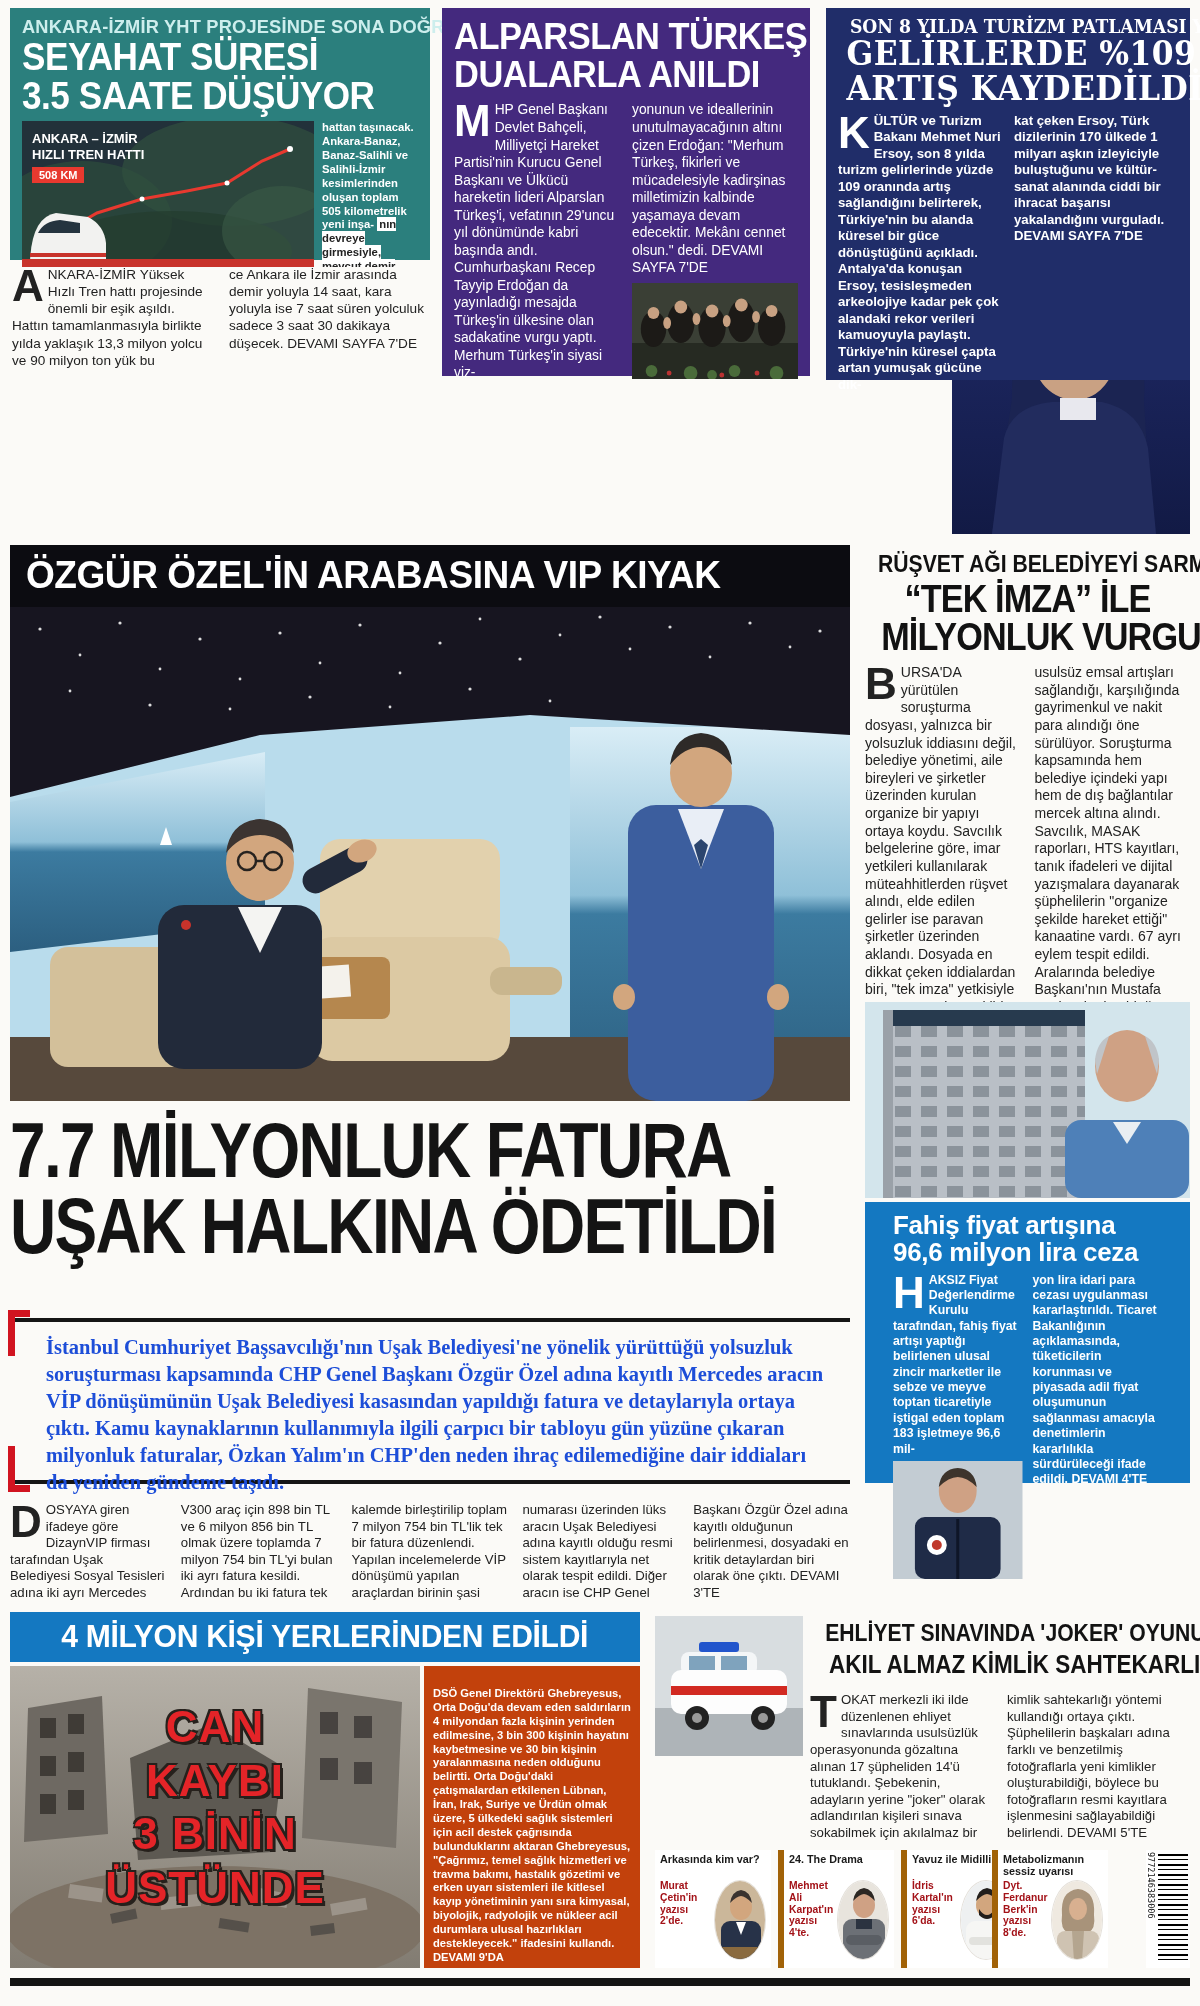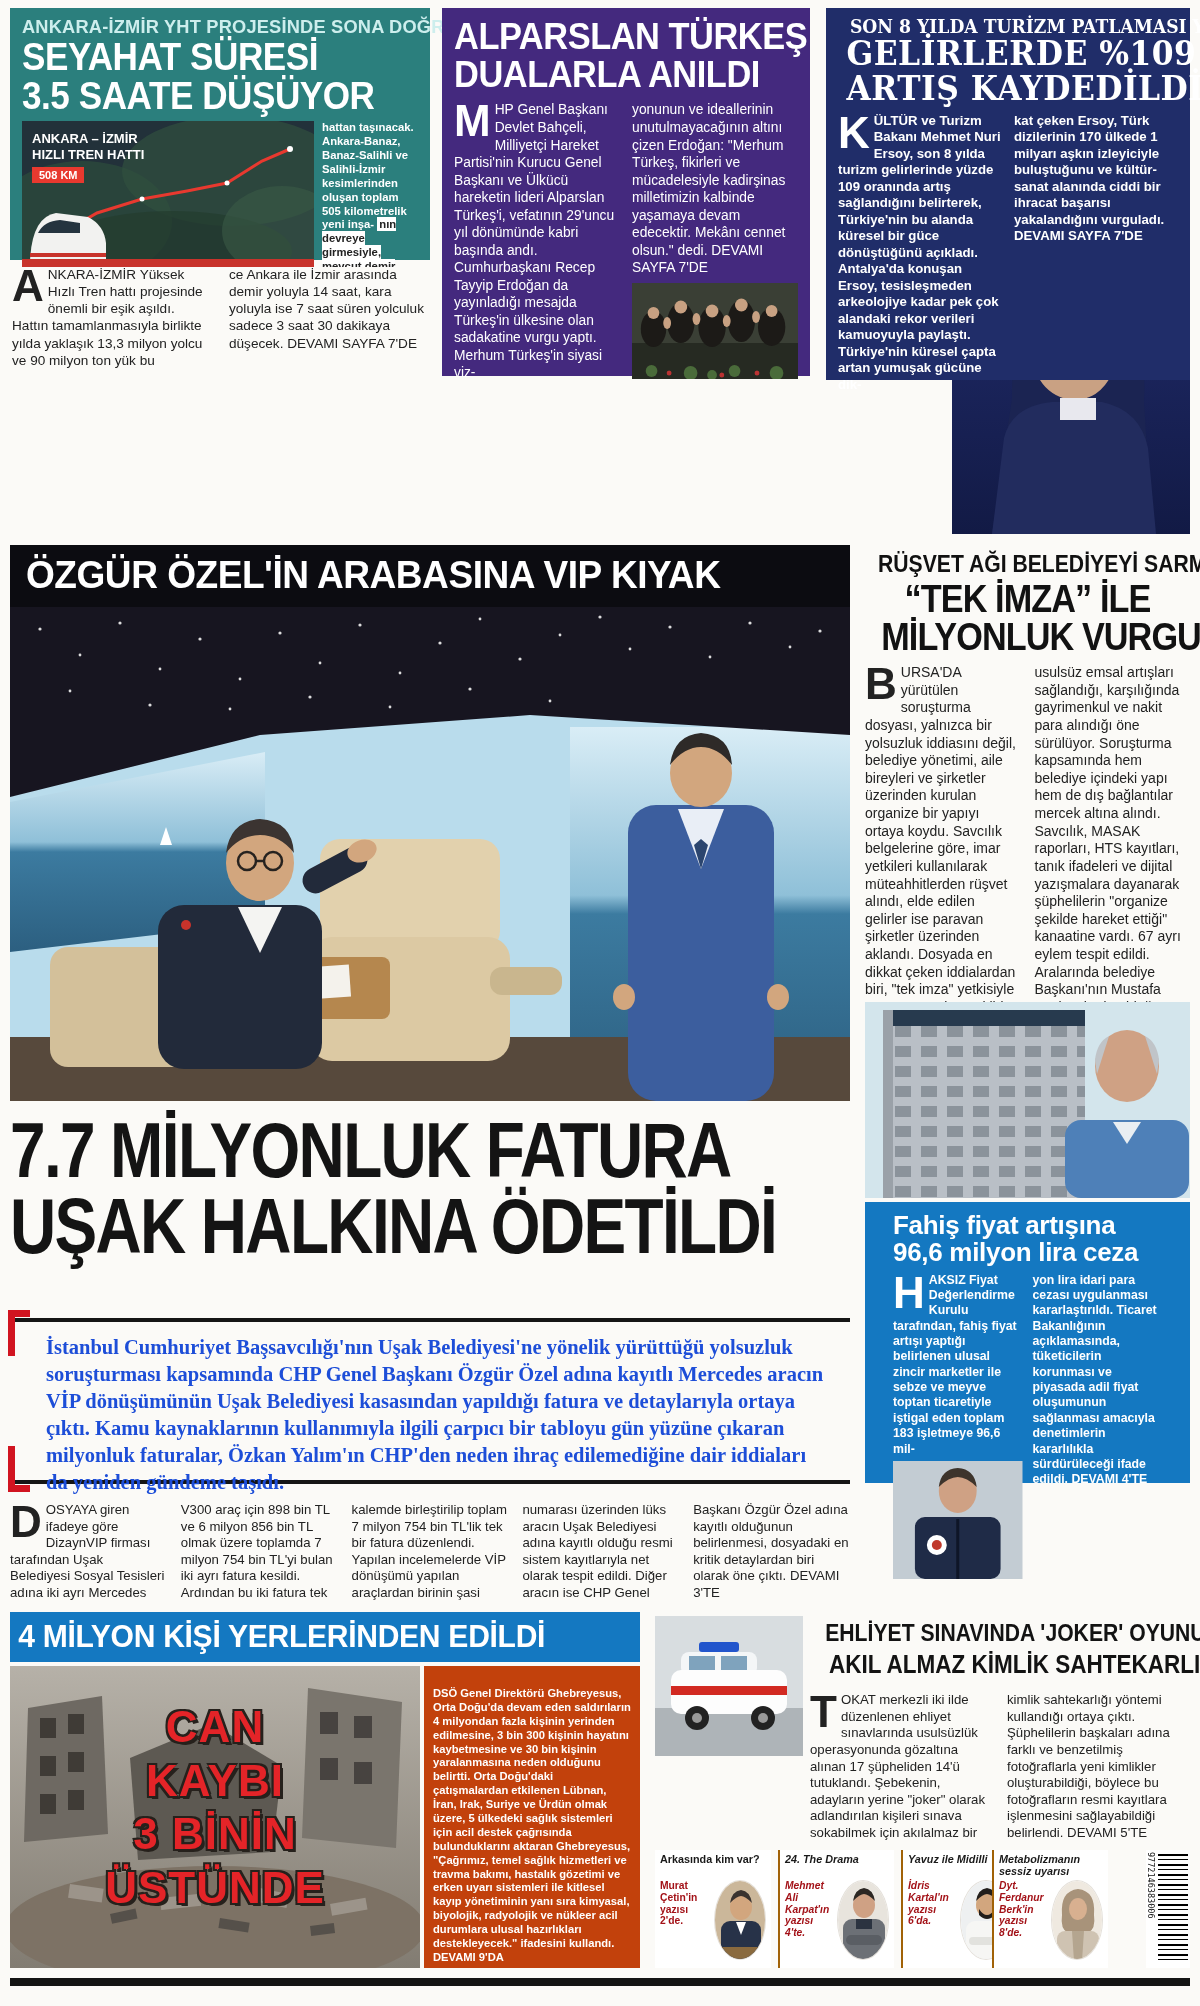--- a/index.html
+++ b/index.html
@@ -68,37 +68,37 @@
   #invoice-box { left:10px; top:1318px; width:840px; height:166px; border-top:4px solid #151515; border-bottom:4px solid #151515; }
   #invoice-box .txt { font-family:"Liberation Serif", serif; font-weight:bold; font-size:20.5px; line-height:1.32; color:#1d4ed8; padding:12px 18px 0 36px; }
   .brk { position:absolute; width:22px; height:46px; border-left:7px solid #d11420; }
   .brk.t { left:-2px; top:-12px; border-top:7px solid #d11420; }
   .brk.b { left:-2px; bottom:-12px; border-bottom:7px solid #d11420; }
 
   #invoice-body { left:10px; top:1502px; width:840px; height:100px; }
   .cols5 { column-count:5; column-gap:14px; font-size:13.2px; line-height:1.25; color:#222; }
 
   
-  #disp-banner { left:10px; top:1612px; width:630px; height:50px; background:#1478c1; color:#fff; font-weight:900; font-size:31px; text-align:left; line-height:50px; letter-spacing:-.3px; }
+  #disp-banner { left:10px; top:1612px; width:630px; height:50px; background:#1478c1; color:#fff; font-weight:900; font-size:31px; text-align:center; line-height:50px; letter-spacing:-.3px; }
   #disp-banner .in { transform:scaleX(.97); transform-origin:center; display:inline-block; white-space:nowrap; }
   #rubble { left:10px; top:1666px; width:410px; height:302px; }
   #rubble-text { left:40px; top:1700px; width:350px; text-align:center; font-weight:900; font-size:44px; line-height:1.22; color:#e42428;
       text-shadow:-2px -2px 0 #26211c, 2px -2px 0 #26211c, -2px 2px 0 #26211c, 3px 3px 0 #26211c; letter-spacing:1px; }
   #disp-panel { left:424px; top:1666px; width:216px; height:302px; background:#c2410c; padding:21px 9px; overflow:hidden; }
   #disp-panel .t { color:#fff; font-weight:bold; font-size:11.2px; line-height:1.24; }
 
   
   #car-photo { left:655px; top:1616px; width:148px; height:140px; }
   #lic-kicker { left:810px; top:1620px; width:380px; text-align:center; font-weight:900; font-size:23px; color:#131313; white-space:nowrap; transform:scaleX(.92); transform-origin:center; }
   #lic-h { left:810px; top:1650px; width:380px; text-align:center; font-weight:900; font-size:25px; color:#131313; white-space:nowrap; transform:scaleX(.9); transform-origin:center; }
   #lic-body { left:810px; top:1692px; width:380px; height:150px; }
   .colslic { column-count:2; column-gap:14px; font-size:13.2px; line-height:1.26; color:#222; }
 
   .colbox { top:1850px; width:116px; height:118px; background:#fff; padding:4px 5px; }
-  .colbox + .colbox { border-left:2px solid #a16207;font-style:italic; }
+  .colbox + .colbox { border-left:6px solid #a16207; }
   .colbox .t { font-size:10.8px; font-weight:bold; color:#1a1a1a; line-height:1.1; min-height:24px; }
   .colbox .row { display:flex; gap:3px; margin-top:2px; }
   .colbox .by { flex:1; color:#a31218; font-size:10.3px; font-weight:bold; line-height:1.15; }
   .colbox .ava { width:52px; height:80px; border-radius:50%; overflow:hidden; flex:none; border:1px solid #e4e0da; }
 
   #barcode { left:1146px; top:1850px; width:44px; height:118px; background:#fff; display:flex; }
   #barcode .num { writing-mode:vertical-rl; font-size:8.5px; font-family:"DejaVu Sans Mono", monospace; color:#111; padding:2px 0; }
   #barcode .bars { flex:1; margin:4px 2px; background:repeating-linear-gradient(180deg,#000 0 2px,#fff 2px 5px,#000 5px 6px,#fff 6px 10px); }
 
   #bottom-rule { left:10px; top:1978px; width:1180px; height:8px; background:#141414; }

